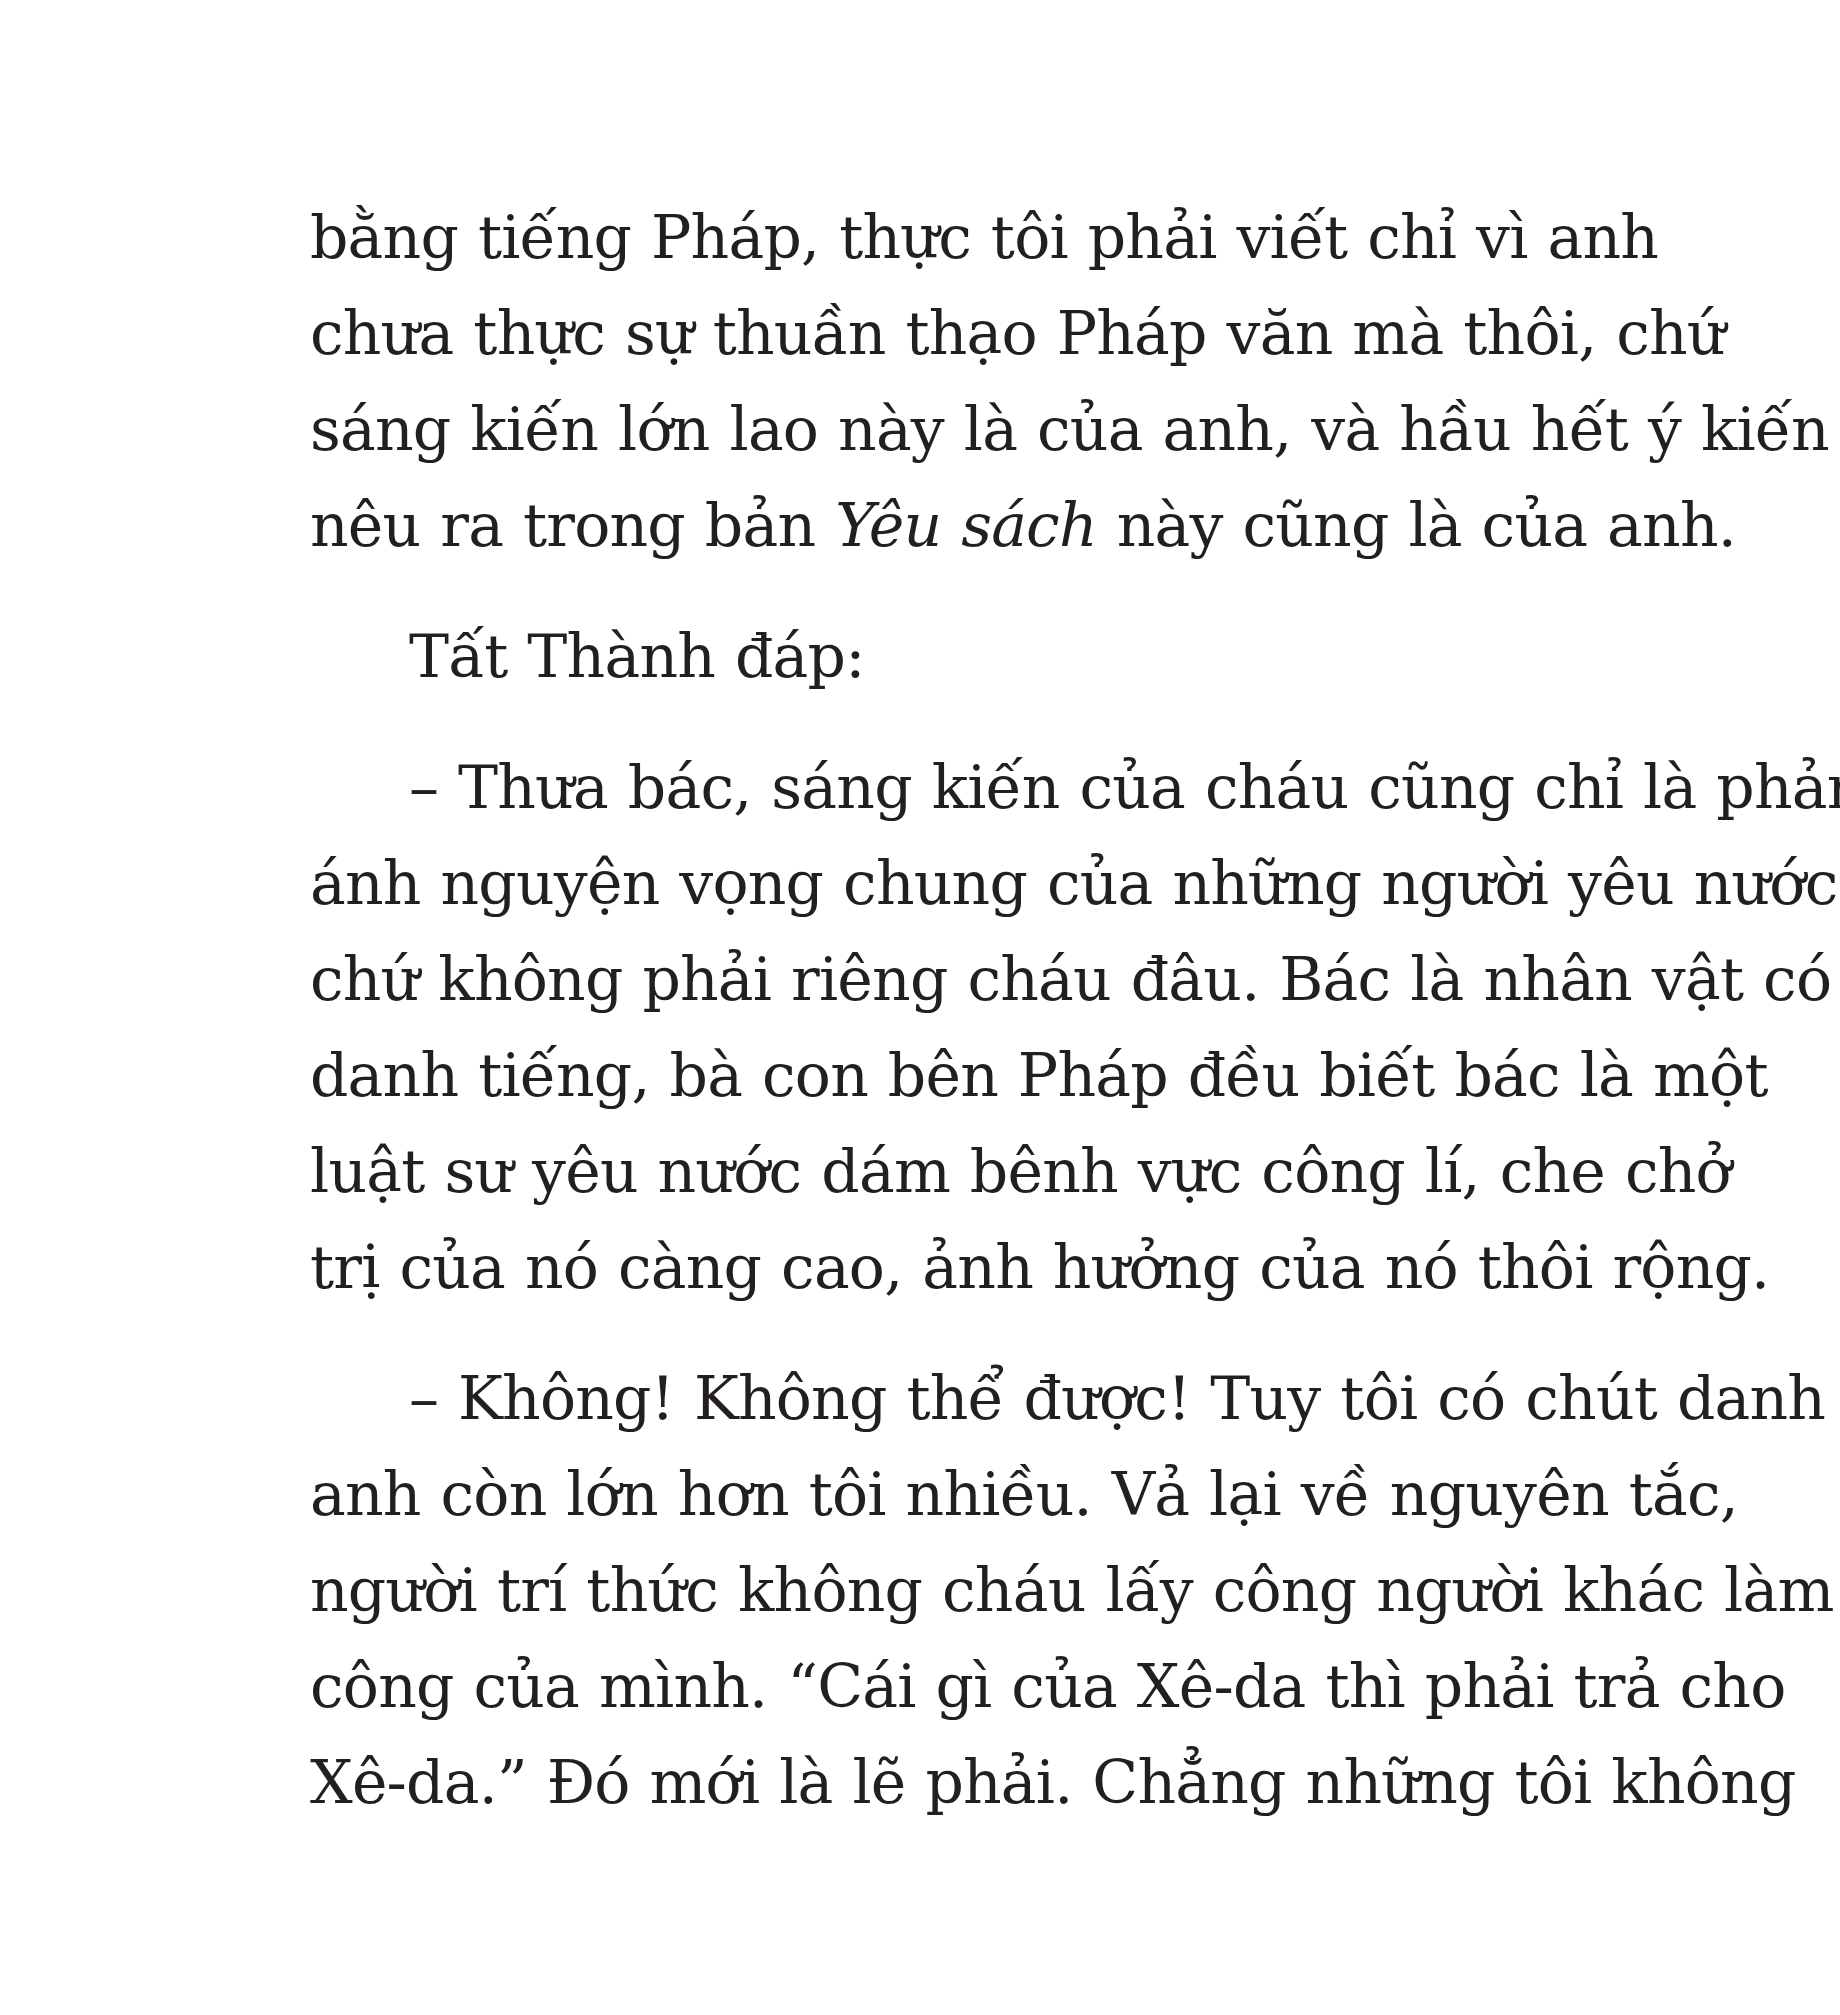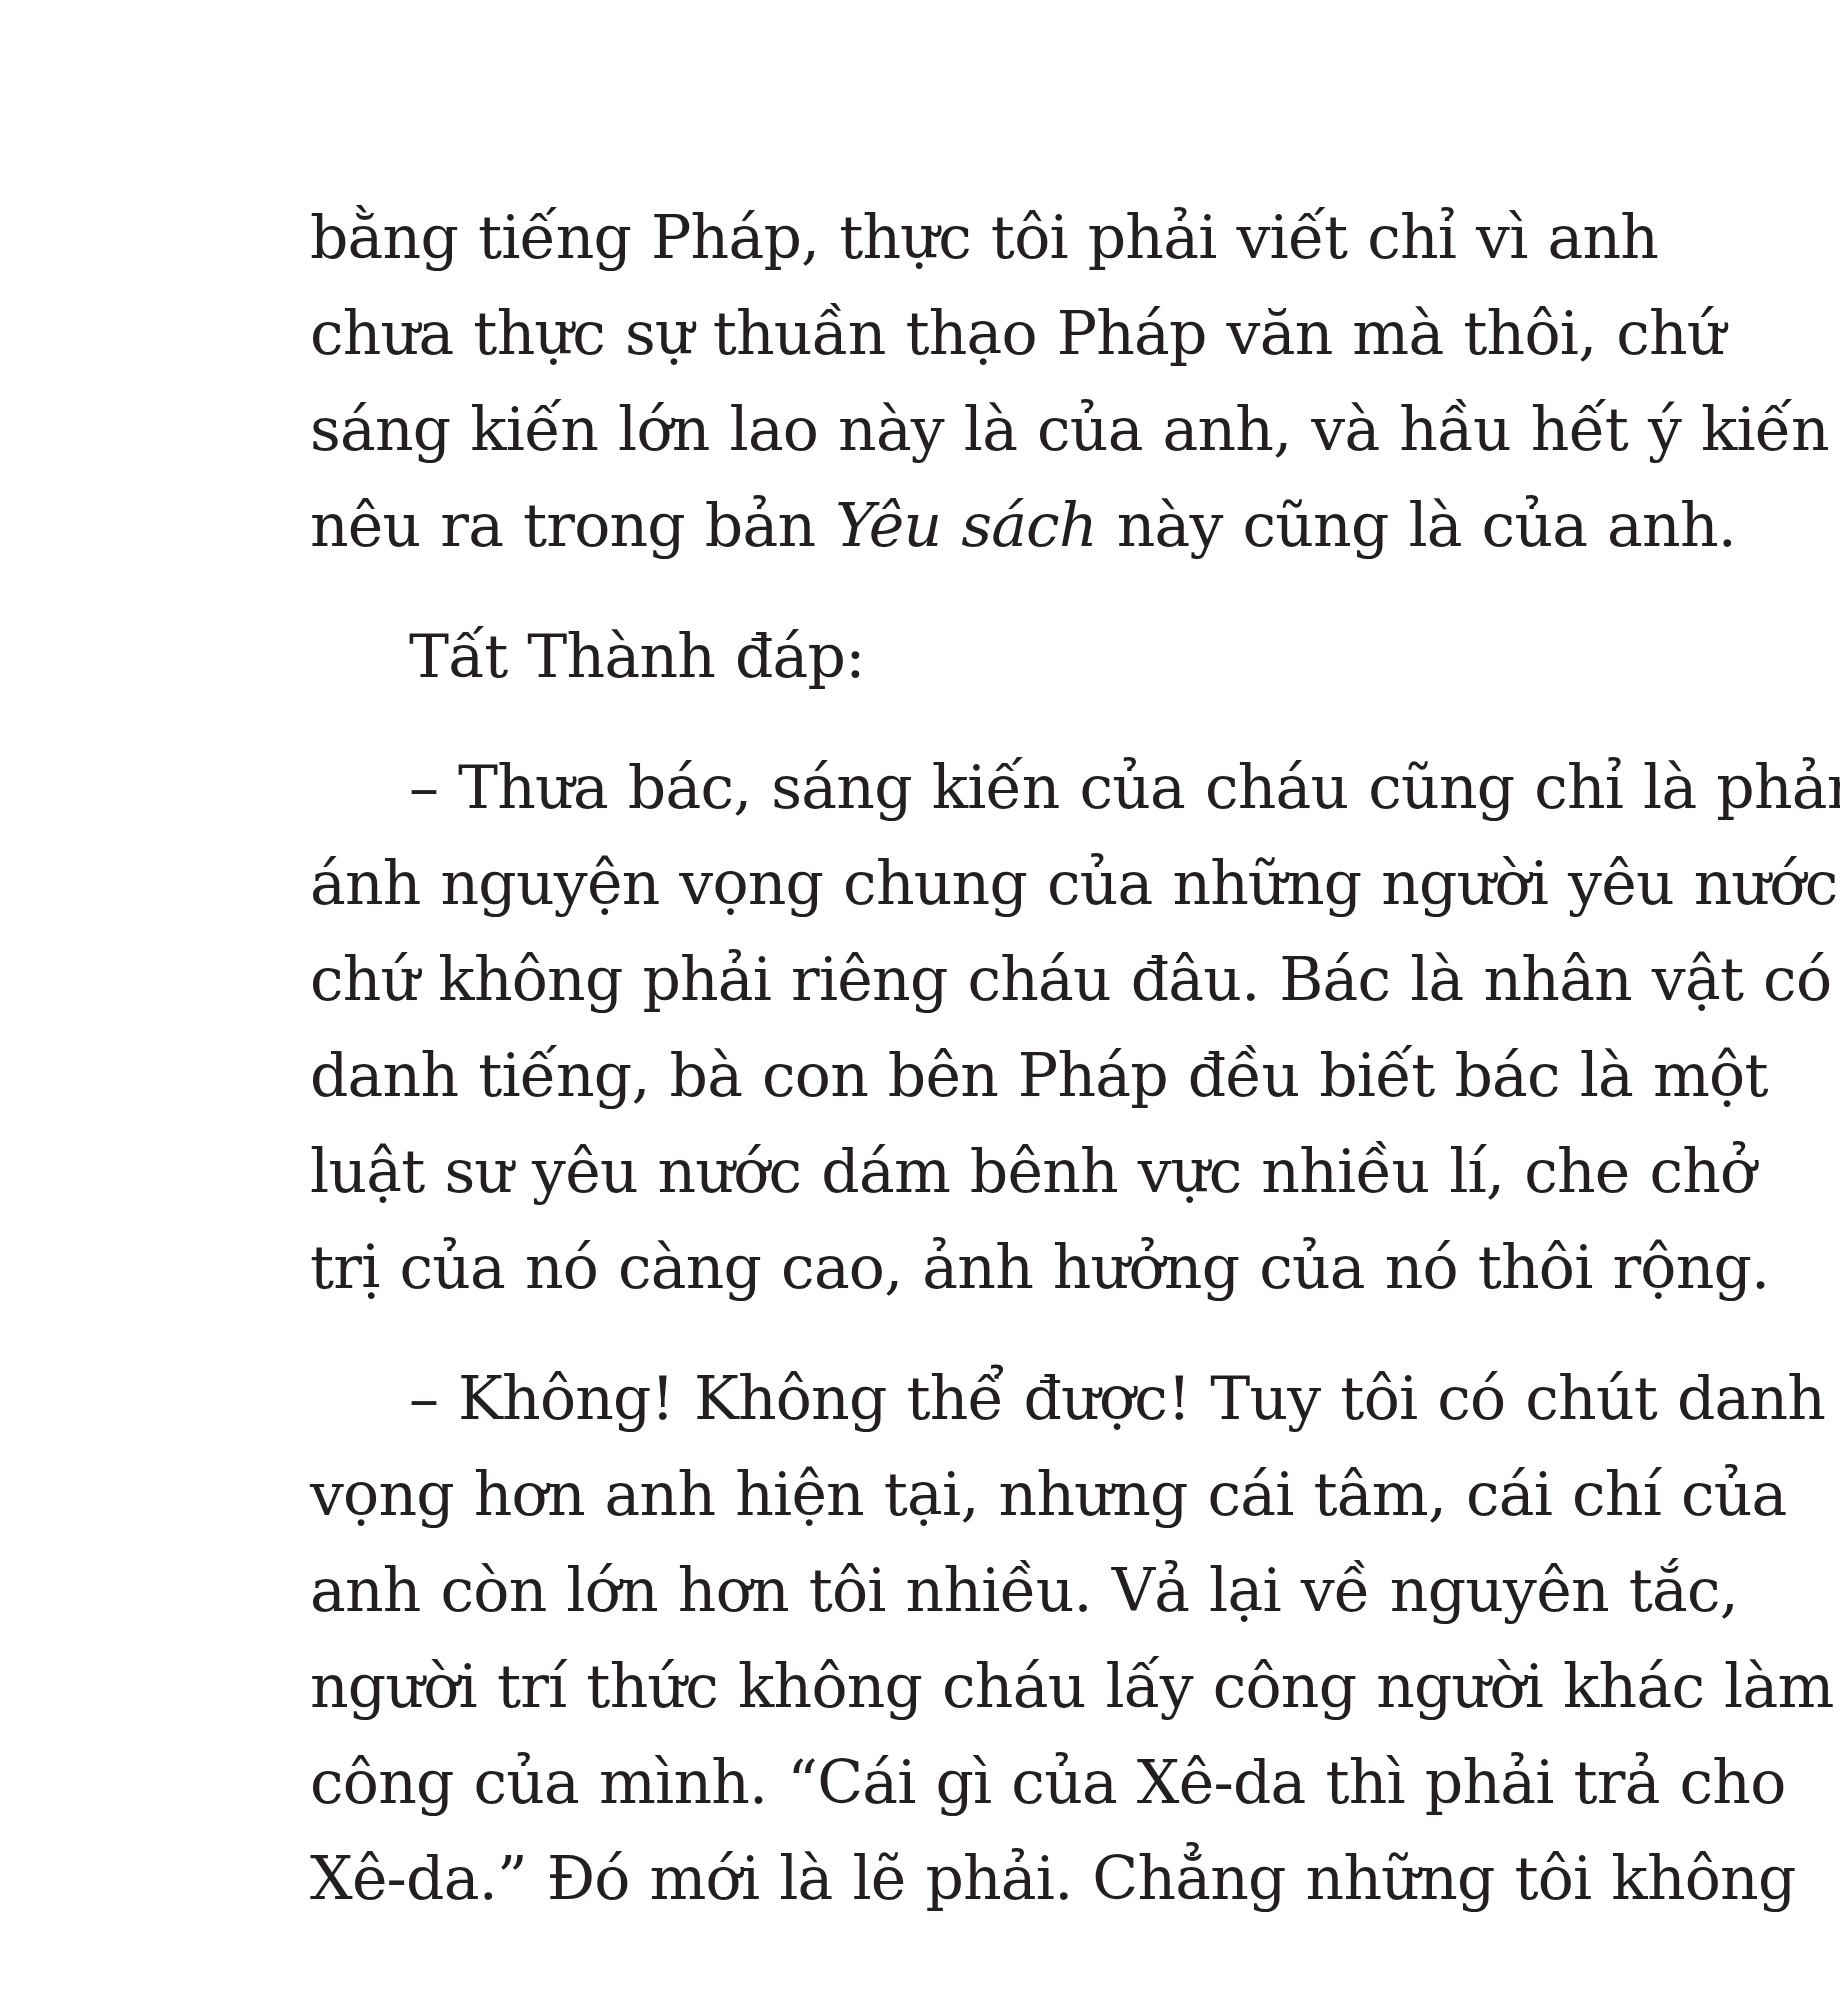--- a/index.html
+++ b/index.html
@@ -60,27 +60,26 @@
 
   <p class="para indent">
     <span class="line last">Tất Thành đáp:</span>
   </p>
 
   <p class="para indent">
     <span class="line" style="text-indent:99px">– Thưa bác, sáng kiến của cháu cũng chỉ là phản</span>
     <span class="line" style="text-indent:0">ánh nguyện vọng chung của những người yêu nước</span>
     <span class="line" style="text-indent:0">chứ không phải riêng cháu đâu. Bác là nhân vật có</span>
     <span class="line" style="text-indent:0">danh tiếng, bà con bên Pháp đều biết bác là một</span>
-    <span class="line" style="text-indent:0">luật sư yêu nước dám bênh vực nhiều lí, che chở</span>
+    <span class="line" style="text-indent:0">luật sư yêu nước dám bênh vực công lí, che chở</span>
     <span class="line last" style="text-indent:0">trị của nó càng cao, ảnh hưởng của nó thôi rộng.</span>
   </p>
 
   <p class="para indent">
     <span class="line" style="text-indent:99px">– Không! Không thể được! Tuy tôi có chút danh</span>
-    <span class="line" style="text-indent:0">vọng hơn anh hiện tại, nhưng cái tâm, cái chí của</span>
     <span class="line" style="text-indent:0">anh còn lớn hơn tôi nhiều. Vả lại về nguyên tắc,</span>
     <span class="line" style="text-indent:0">người trí thức không cháu lấy công người khác làm</span>
     <span class="line" style="text-indent:0">công của mình. “Cái gì của Xê-da thì phải trả cho</span>
     <span class="line" style="text-indent:0">Xê-da.” Đó mới là lẽ phải. Chẳng những tôi không</span>
 
   </p>
 
 </div>
 
 

